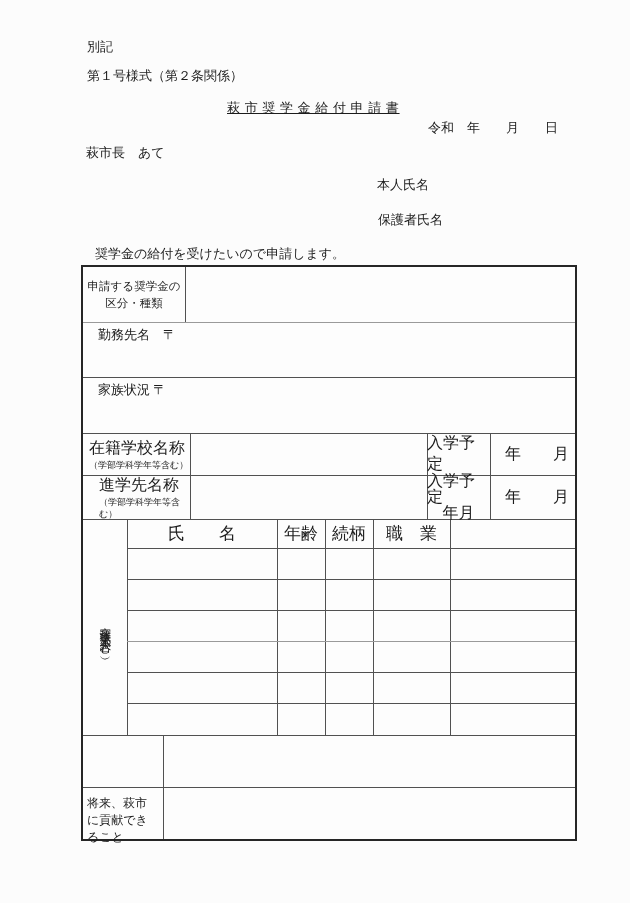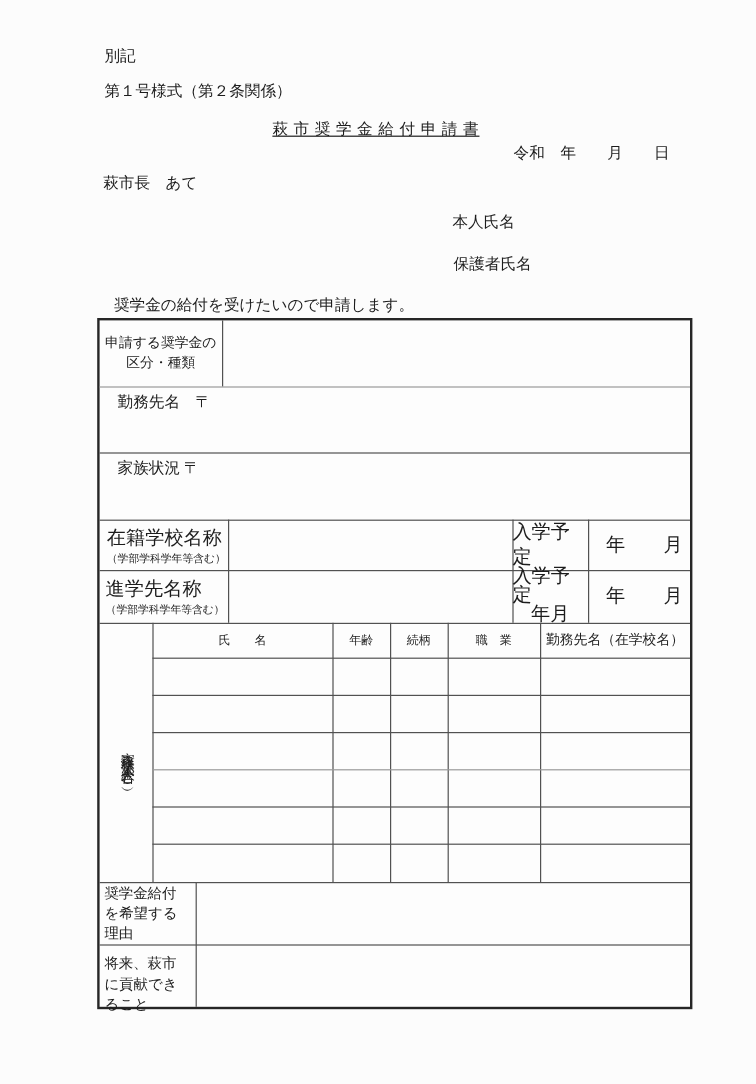--- a/index.html
+++ b/index.html
@@ -17,21 +17,21 @@
   }
   .hline{position:absolute;left:0;right:0;height:1px;background:#515151;}
   .hline.light{background:#9a9a9a;}
   .hline.fam{left:44px;}
   .vline{position:absolute;width:1px;background:#515151;}
   .cell{position:absolute;display:flex;box-sizing:border-box;font-family:Liberation Serif, serif;}
   .center{align-items:center;justify-content:center;}
   .col{flex-direction:column;}
   .s115{font-size:11.5px;line-height:17px;}
   .s12{font-size:12px;line-height:17px;}
-  .s125{font-size:10px;}
+  .s125{font-size:17px;}
   .s9{font-size:9px;line-height:12px;}
   .in{position:absolute;font-size:13px;white-space:pre;line-height:1.2;}
   .vert{writing-mode:vertical-rl;letter-spacing:2px;font-size:11.5px;}
 </style>
 </head>
 <body>
 
 <div class="page">
 
   <div class="t" style="left:87px;top:39px">別記</div>
@@ -75,44 +75,40 @@
     <div class="in" style="left:15px;top:115px">家族状況 〒</div>
 
     <div class="cell col" style="left:0;top:166px;width:107px;height:42px;justify-content:center;padding-left:6px">
       <div>在籍学校名称</div>
       <div class="s9">（学部学科学年等含む）</div>
     </div>
     <div class="cell" style="left:108px;top:166px;width:236px;height:42px"></div>
     <div class="cell center" style="left:344px;top:166px;width:63px;height:42px">入学予定</div>
     <div class="cell" style="left:407px;top:166px;width:85px;height:42px;align-items:center;justify-content:flex-end;padding-right:6px;white-space:pre">年　　月</div>
 
-    <div class="cell col" style="left:0;top:208px;width:107px;height:44px;justify-content:center;padding-left:5px">
+    <div class="cell col" style="left:0;top:208px;width:107px;height:44px;justify-content:center;padding-left:16px">
       <div>進学先名称</div>
       <div class="s9">（学部学科学年等含む）</div>
     </div>
     <div class="cell" style="left:108px;top:208px;width:236px;height:44px"></div>
     <div class="cell col center" style="left:344px;top:208px;width:63px;height:44px;line-height:16px">
       <div>入学予定</div>
       <div>年月</div>
     </div>
     <div class="cell" style="left:407px;top:208px;width:85px;height:44px;align-items:center;justify-content:flex-end;padding-right:6px;white-space:pre">年　　月</div>
 
     <div class="cell center" style="left:0;top:252px;width:44px;height:216px;padding-top:16px">
       <span class="vert">家族状況（本人含む）</span>
     </div>
     <div class="cell center s125" style="left:44px;top:252px;width:150px;height:29px;white-space:pre">氏　　名</div>
     <div class="cell center s125" style="left:194px;top:252px;width:48px;height:29px">年齢</div>
     <div class="cell center s125" style="left:242px;top:252px;width:48px;height:29px">続柄</div>
     <div class="cell center s125" style="left:290px;top:252px;width:77px;height:29px;white-space:pre">職　業</div>
-    <div class="cell center" style="left:367px;top:252px;width:125px;height:29px;font-size:11.5px">勤務先名（在学校名）</div>
     <div id="family-rows"></div>
 
-    <div class="cell center" style="left:0;top:468px;width:80px;height:52px">
-      <div class="s12" style="width:72px">奨学金給付を希望する理由</div>
-    </div>
     <div class="cell" style="left:81px;top:468px;width:411px;height:52px"></div>
 
     <div class="cell center" style="left:0;top:520px;width:80px;height:67px">
       <div class="s12" style="width:72px">将来、萩市に貢献できること</div>
     </div>
     <div class="cell" style="left:81px;top:520px;width:411px;height:52px"></div>
 
   <div class="hline fam" style="top: 281px;"></div>
       <div class="hline fam" style="top: 312px;"></div>
       <div class="hline fam" style="top: 343px;"></div>

